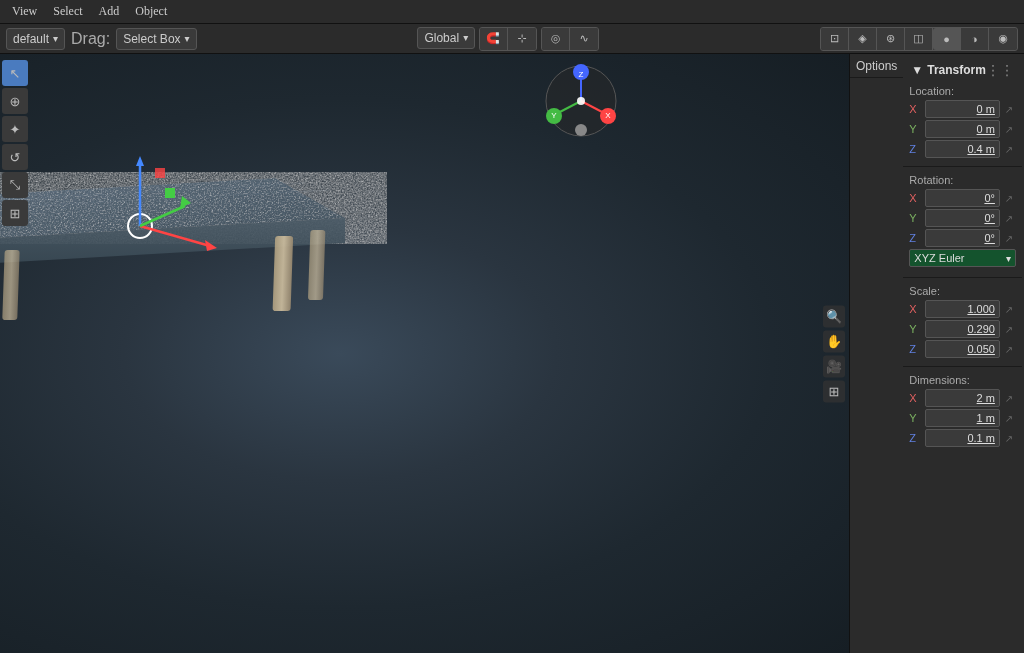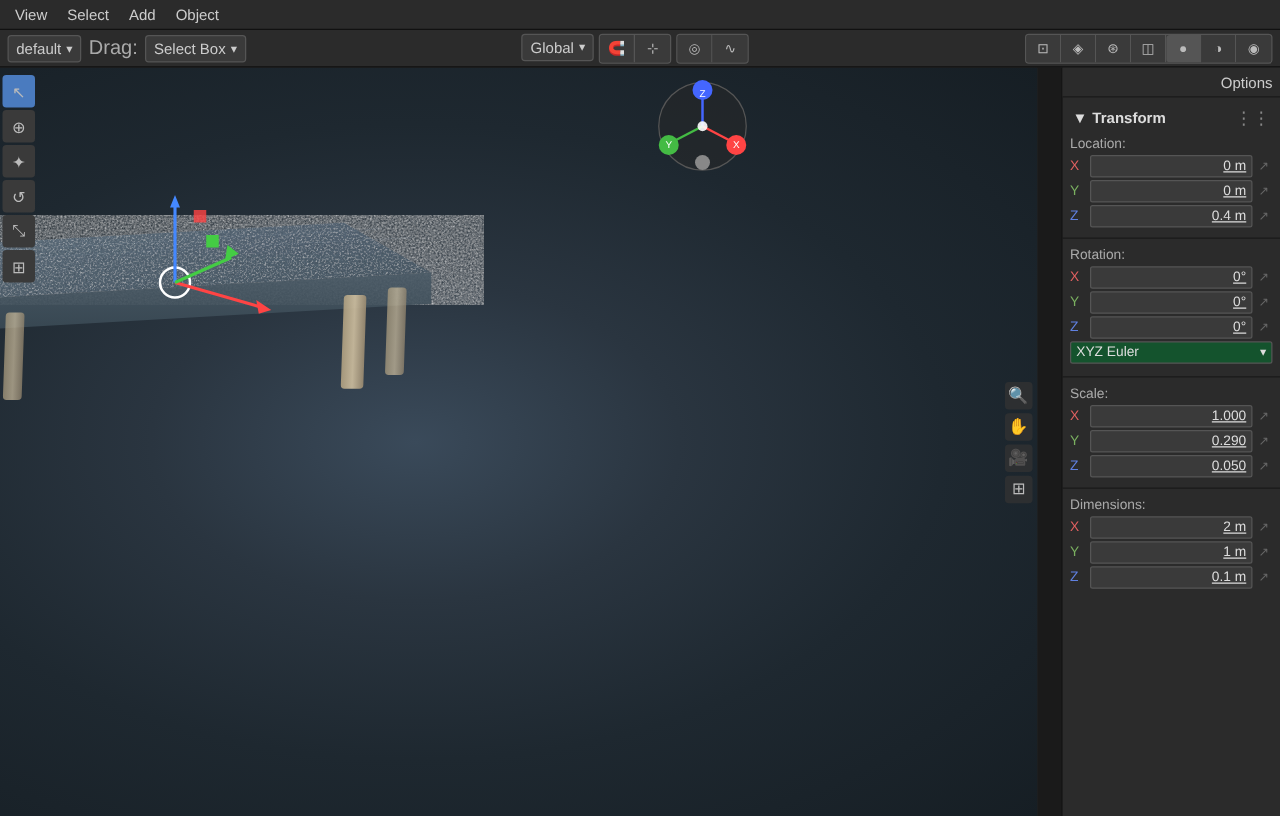--- a/index.html
+++ b/index.html
@@ -18,20 +18,21 @@
     
     .menu-bar {
       height: 24px;
       background: #2b2b2b;
       display: flex;
       align-items: center;
       padding: 0 6px;
       gap: 4px;
       border-bottom: 1px solid #111;
       flex-shrink: 0;
+      font-family: Liberation Serif, serif;
     }
     .menu-item {
       padding: 2px 6px;
       border-radius: 3px;
       cursor: pointer;
       font-size: 12px;
       color: #cccccc;
     }
 
     
@@ -137,23 +138,22 @@
       top: 50%;
       transform: translate(-50%, -45%);
     }
 
     
     .right-panel {
       width: 175px;
       background: #2b2b2b;
       border-left: 1px solid #111;
       display: flex;
-      flex-direction: column;
+      flex-direction: row;
       flex-shrink: 0;
-      margin-left: 19px;
     }
     .panel-options-bar {
       height: 24px;
       background: #2b2b2b;
       display: flex;
       align-items: center;
       justify-content: flex-end;
       padding: 0 6px;
       border-bottom: 1px solid #1a1a1a;
     }

